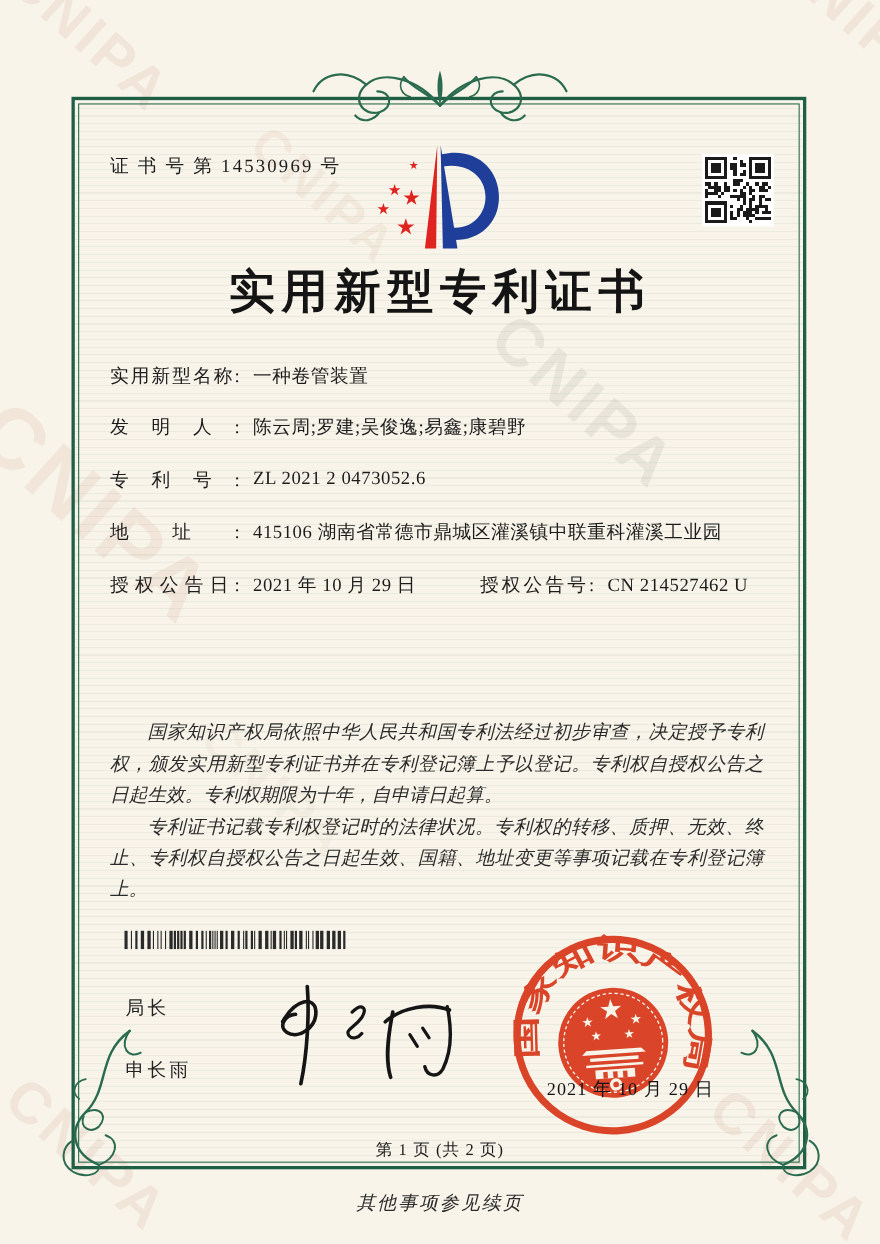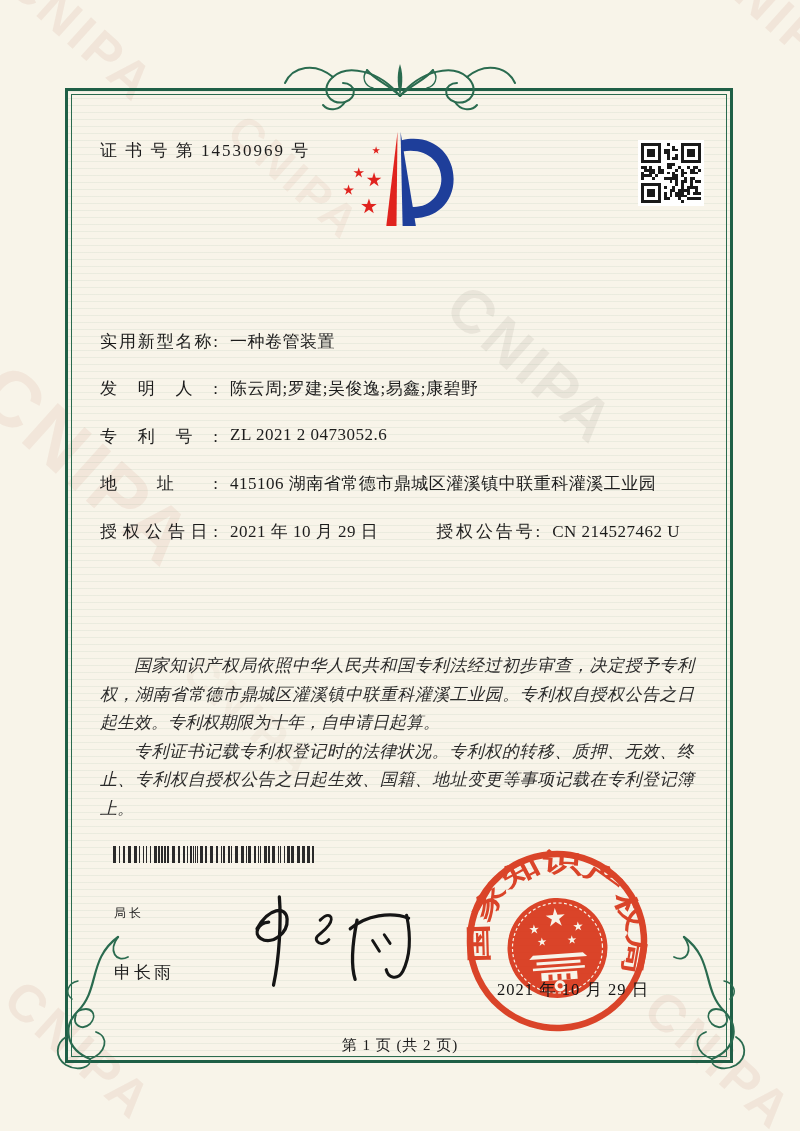--- a/index.html
+++ b/index.html
@@ -42,21 +42,21 @@
   .field-label{display:inline-block;width:118px;text-align:justify;text-align-last:justify;
                vertical-align:top;}
   .field-value{margin-left:12px;letter-spacing:0.5px;margin-top:35px;}
   .grant-label2{display:inline-block;width:104px;text-align:justify;text-align-last:justify;
                 margin-left:58px;}
   .paragraphs{position:absolute;left:100px;top:652px;width:594px;font-size:17px;
               line-height:28.6px;font-style:italic;color:#2b2b2b;text-align:justify;}
   .paragraphs p{margin:0;text-indent:2em;}
   .barcode{position:absolute;left:113px;top:846px;width:206px;height:17px;}
   .sig-title{position:absolute;left:114px;top:905px;font-family:"Liberation Sans","DejaVu Sans",sans-serif;
-             font-size:12px;letter-spacing:3px;color:#222;}
+             font-size:17px;letter-spacing:3px;color:#222;}
   .sig-name{position:absolute;left:114px;top:961px;font-family:"Liberation Sans","DejaVu Sans",sans-serif;
             font-size:17px;letter-spacing:3px;color:#222;}
   .signature{position:absolute;left:225px;top:890px;}
   .seal{position:absolute;left:462px;top:846px;opacity:0.94;mix-blend-mode:multiply;}
   .seal-date{position:absolute;left:497px;top:979px;font-size:16.5px;letter-spacing:1px;
              color:#141414;z-index:5;}
   .page-footer{position:absolute;left:0;top:1036px;width:800px;text-align:center;
                font-size:15px;letter-spacing:1px;}
   .continuation{position:absolute;left:0;top:1082px;width:800px;text-align:center;
                 font-size:17px;font-style:italic;letter-spacing:2px;color:#2b2b2b;}
@@ -257,41 +257,42 @@
         <rect x="1" y="1" width="5" height="5" fill="#ffffff"></rect>
         <rect x="2" y="2" width="3" height="3"></rect>
         <rect x="14" y="0" width="7" height="7"></rect>
         <rect x="15" y="1" width="5" height="5" fill="#ffffff"></rect>
         <rect x="16" y="2" width="3" height="3"></rect>
         <rect x="0" y="14" width="7" height="7"></rect>
         <rect x="1" y="15" width="5" height="5" fill="#ffffff"></rect>
         <rect x="2" y="16" width="3" height="3"></rect>
       </svg>
 
+    <div class="doc-title">实用新型专利证书</div>
 
     <div class="fields">
       <div class="field-row">
         <span class="field-label">实用新型名称:</span><span class="field-value">一种卷管装置</span>
       </div>
       <div class="field-row">
         <span class="field-label">发明人:</span><span class="field-value">陈云周;罗建;吴俊逸;易鑫;康碧野</span>
       </div>
       <div class="field-row">
         <span class="field-label">专利号:</span><span class="field-value">ZL 2021 2 0473052.6</span>
       </div>
       <div class="field-row">
         <span class="field-label">地址:</span><span class="field-value">415106 湖南省常德市鼎城区灌溪镇中联重科灌溪工业园</span>
       </div>
       <div class="field-row">
         <span class="field-label">授权公告日:</span><span class="field-value">2021 年 10 月 29 日</span><span class="grant-label2">授权公告号:</span><span class="field-value">CN 214527462 U</span>
       </div>
     </div>
 
     <div class="paragraphs">
-      <p>国家知识产权局依照中华人民共和国专利法经过初步审查，决定授予专利权，湖南省常德市鼎城区灌溪镇中联重科灌溪工业园。专利权自授权公告之日起生效。专利权期限为十年，自申请日起算。</p>
+      <p>国家知识产权局依照中华人民共和国专利法经过初步审查，决定授予专利权，颁发实用新型专利证书并在专利登记簿上予以登记。专利权自授权公告之日起生效。专利权期限为十年，自申请日起算。</p>
       <p>专利证书记载专利权登记时的法律状况。专利权的转移、质押、无效、终止、专利权自授权公告之日起生效、国籍、地址变更等事项记载在专利登记簿上。</p>
     </div>
 
     <svg class="barcode" id="barcode-svg" viewBox="0 0 206 17" preserveAspectRatio="none" fill="#2a2a2a">
         <rect x="0" y="0" width="3" height="17"></rect>
         <rect x="6" y="0" width="1" height="17"></rect>
         <rect x="10" y="0" width="2" height="17"></rect>
         <rect x="15" y="0" width="3" height="17"></rect>
         <rect x="21" y="0" width="3" height="17"></rect>
         <rect x="26" y="0" width="1" height="17"></rect>
@@ -381,15 +382,16 @@
           <rect x="93" y="128" width="4" height="6"></rect>
           <rect x="102" y="128" width="4" height="6"></rect>
           <circle cx="95" cy="140" r="2.6"></circle>
         </g>
       </g>
     </svg>
 
     <div class="seal-date">2021 年 10 月 29 日</div>
 
     <div class="page-footer">第 1 页 (共 2 页)</div>
+    <div class="continuation">其他事项参见续页</div>
 
   </div>
 </div>
 
 </body></html>

